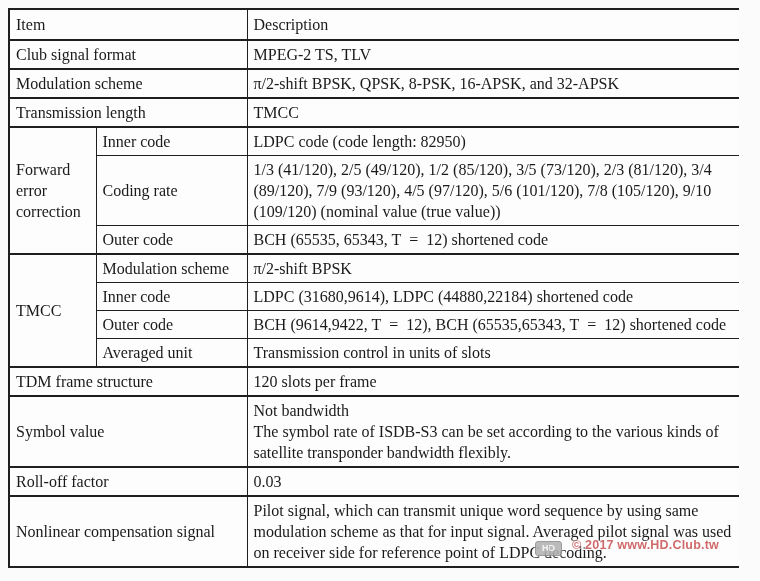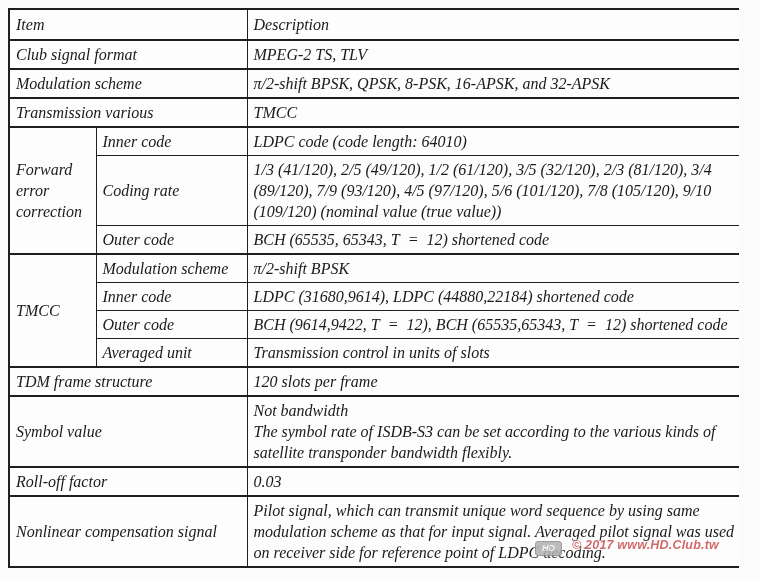--- a/index.html
+++ b/index.html
@@ -5,21 +5,20 @@
   * { margin: 0; padding: 0; box-sizing: border-box; }
   html, body { background: #fbfbfb; }
   .page {
     position: relative;
     width: 739px;
     height: 581px;
     background: #fbfbfb;
     font-family: "Liberation Serif", serif;
     color: #1a1a1a;
     overflow: hidden;
-    font-style: italic;
   }
   table.spec {
     position: absolute;
     left: 8px;
     top: 8px;
     width: 744px;
     border-collapse: collapse;
     table-layout: fixed;
     background: #fdfdfd;
   }
@@ -106,32 +105,32 @@
       <td colspan="2">Club signal format</td>
       <td class="desc">MPEG-2 TS, TLV</td>
     </tr>
 
     <tr class="major single">
       <td colspan="2">Modulation scheme</td>
       <td class="desc">π/2-shift BPSK, QPSK, 8-PSK, 16-APSK, and 32-APSK</td>
     </tr>
 
     <tr class="major single">
-      <td colspan="2">Transmission various</td>
+      <td colspan="2">Transmission length</td>
       <td class="desc">TMCC</td>
     </tr>
 
     <tr class="major single">
       <td class="group-cell" rowspan="3">Forward error correction</td>
       <td>Inner code</td>
-      <td class="desc">LDPC code (code length: 64010)</td>
+      <td class="desc">LDPC code (code length: 82950)</td>
     </tr>
     <tr>
       <td class="center-label">Coding rate</td>
-      <td class="desc">1/3 (41/120), 2/5 (49/120), 1/2 (61/120), 3/5 (32/120), 2/3 (81/120), 3/4 (89/120), 7/9 (93/120), 4/5 (97/120), 5/6 (101/120), 7/8 (105/120), 9/10 (109/120) (nominal value (true value))</td>
+      <td class="desc">1/3 (41/120), 2/5 (49/120), 1/2 (85/120), 3/5 (73/120), 2/3 (81/120), 3/4 (89/120), 7/9 (93/120), 4/5 (97/120), 5/6 (101/120), 7/8 (105/120), 9/10 (109/120) (nominal value (true value))</td>
     </tr>
     <tr class="single">
       <td>Outer code</td>
       <td class="desc">BCH (65535, 65343, T = 12) shortened code</td>
     </tr>
 
     <tr class="major single">
       <td class="group-cell" rowspan="4">TMCC</td>
       <td>Modulation scheme</td>
       <td class="desc">π/2-shift BPSK</td>

